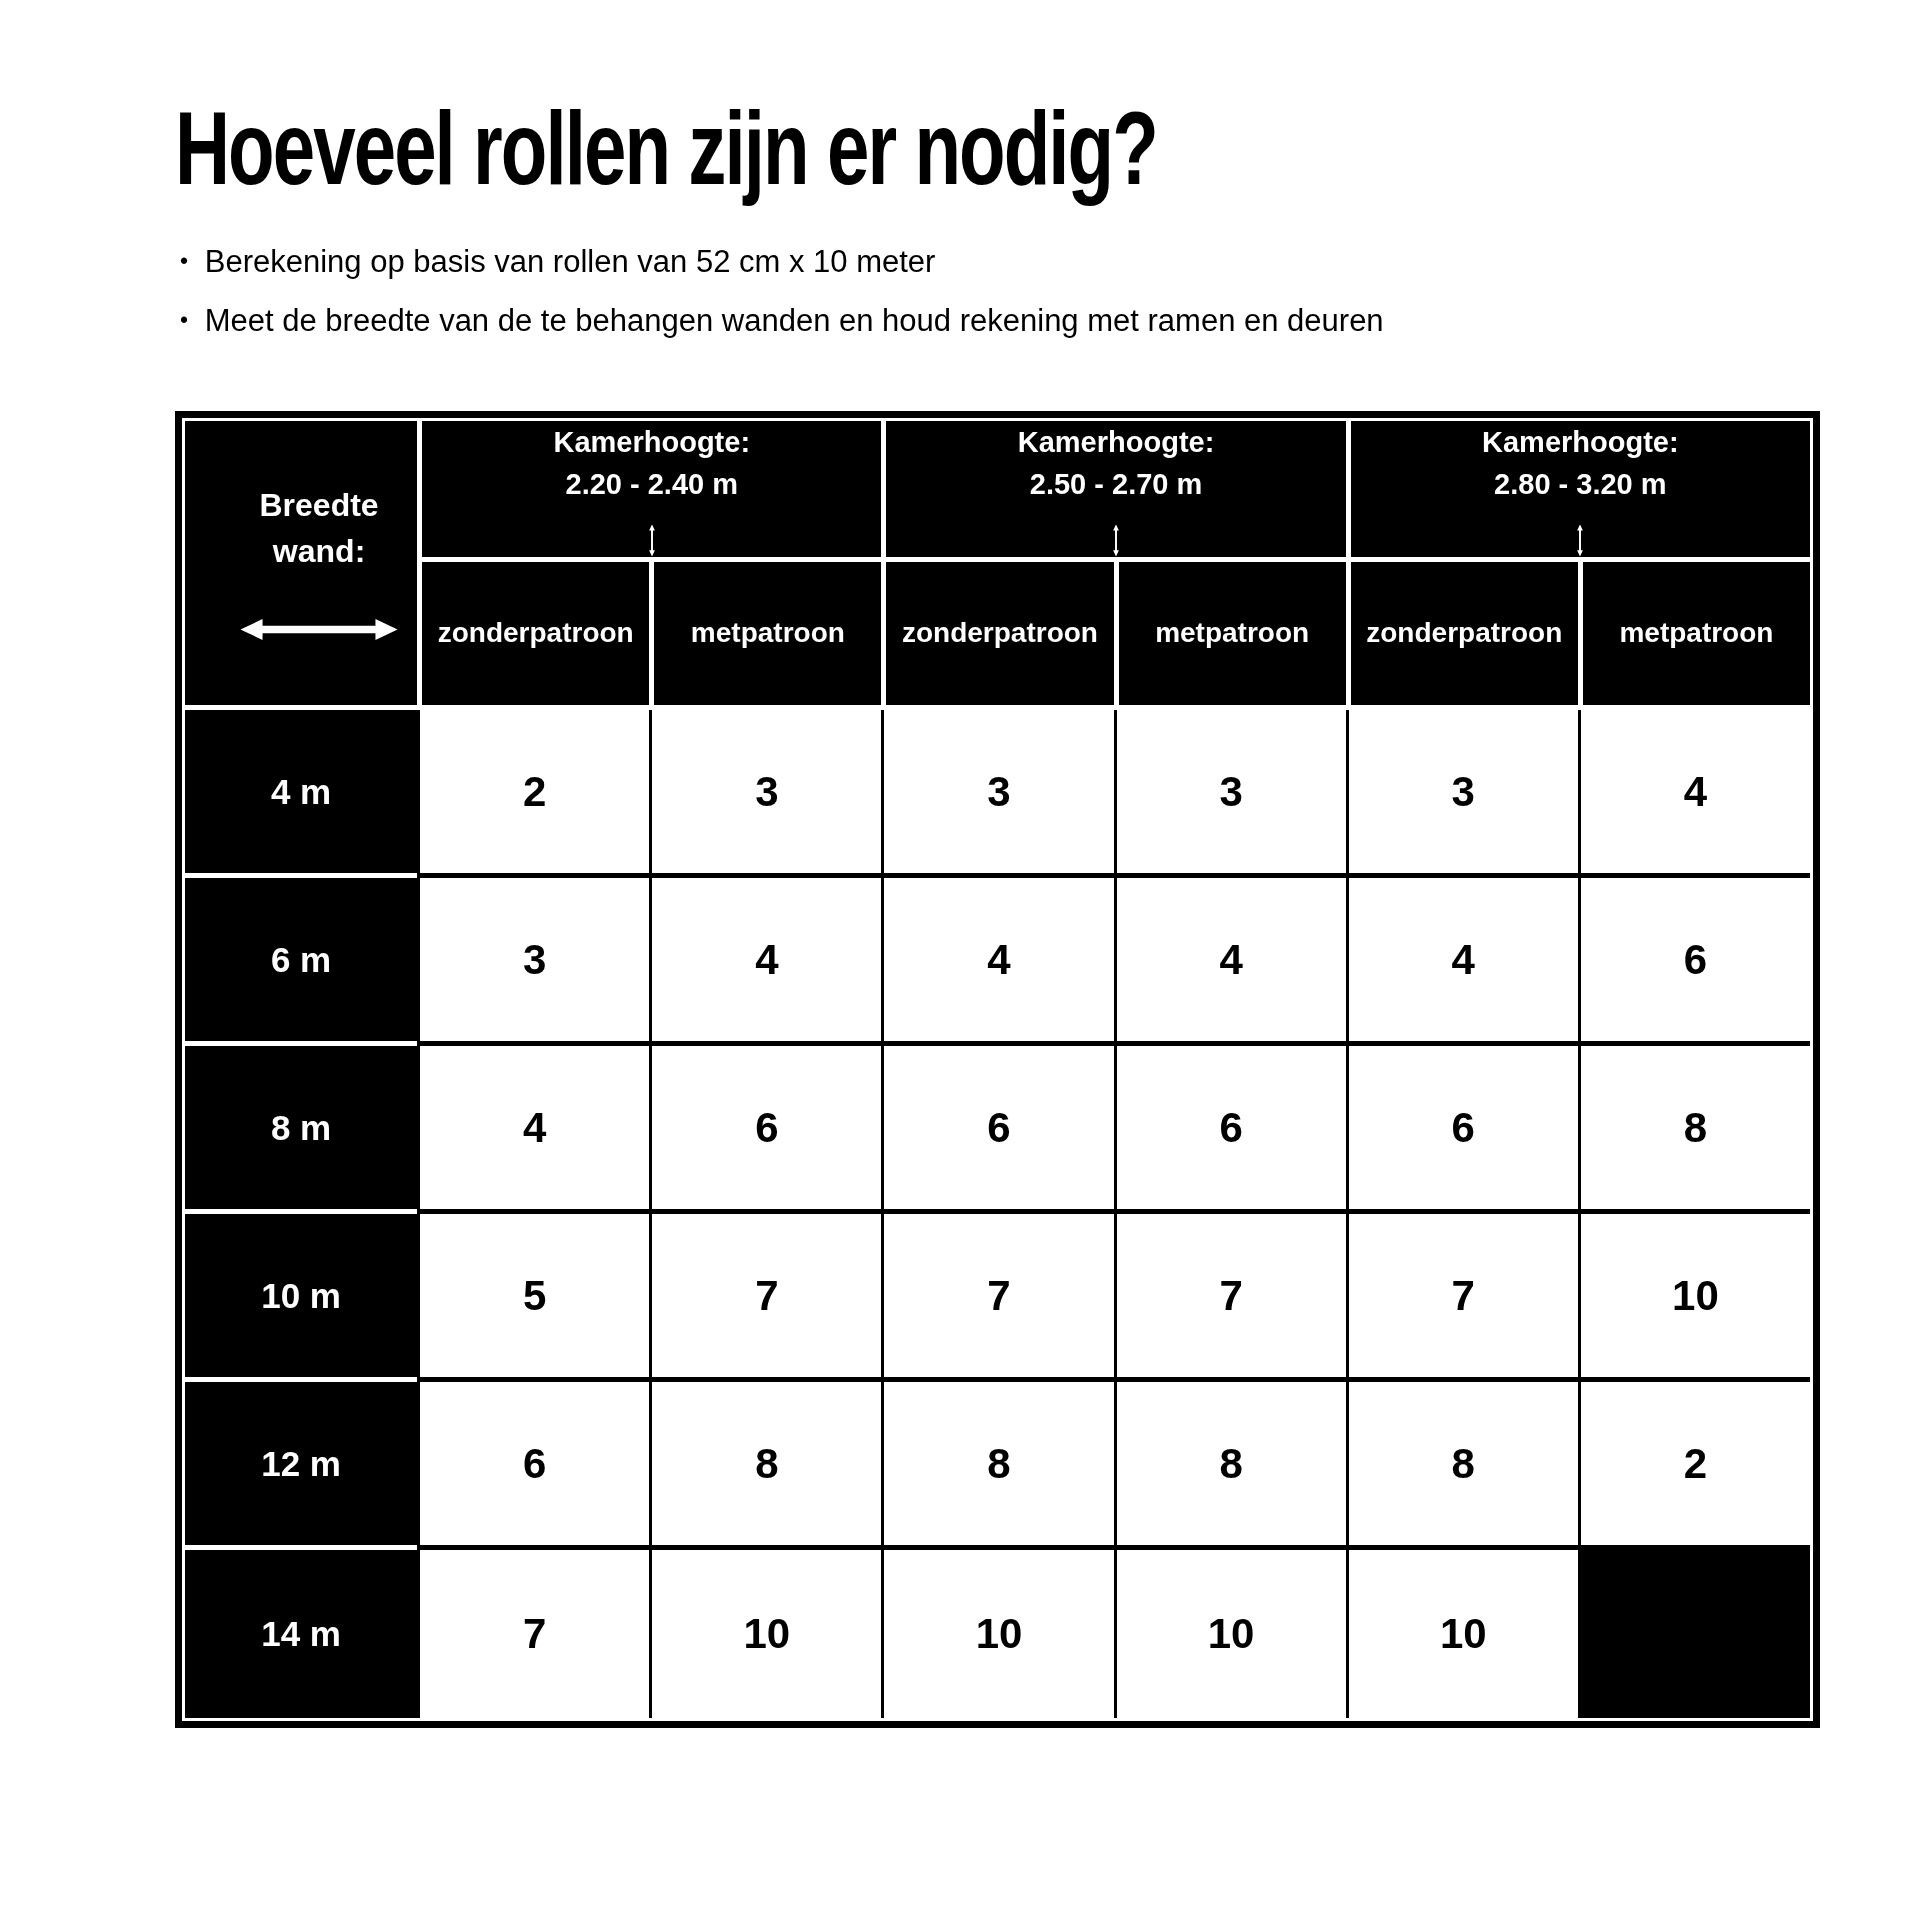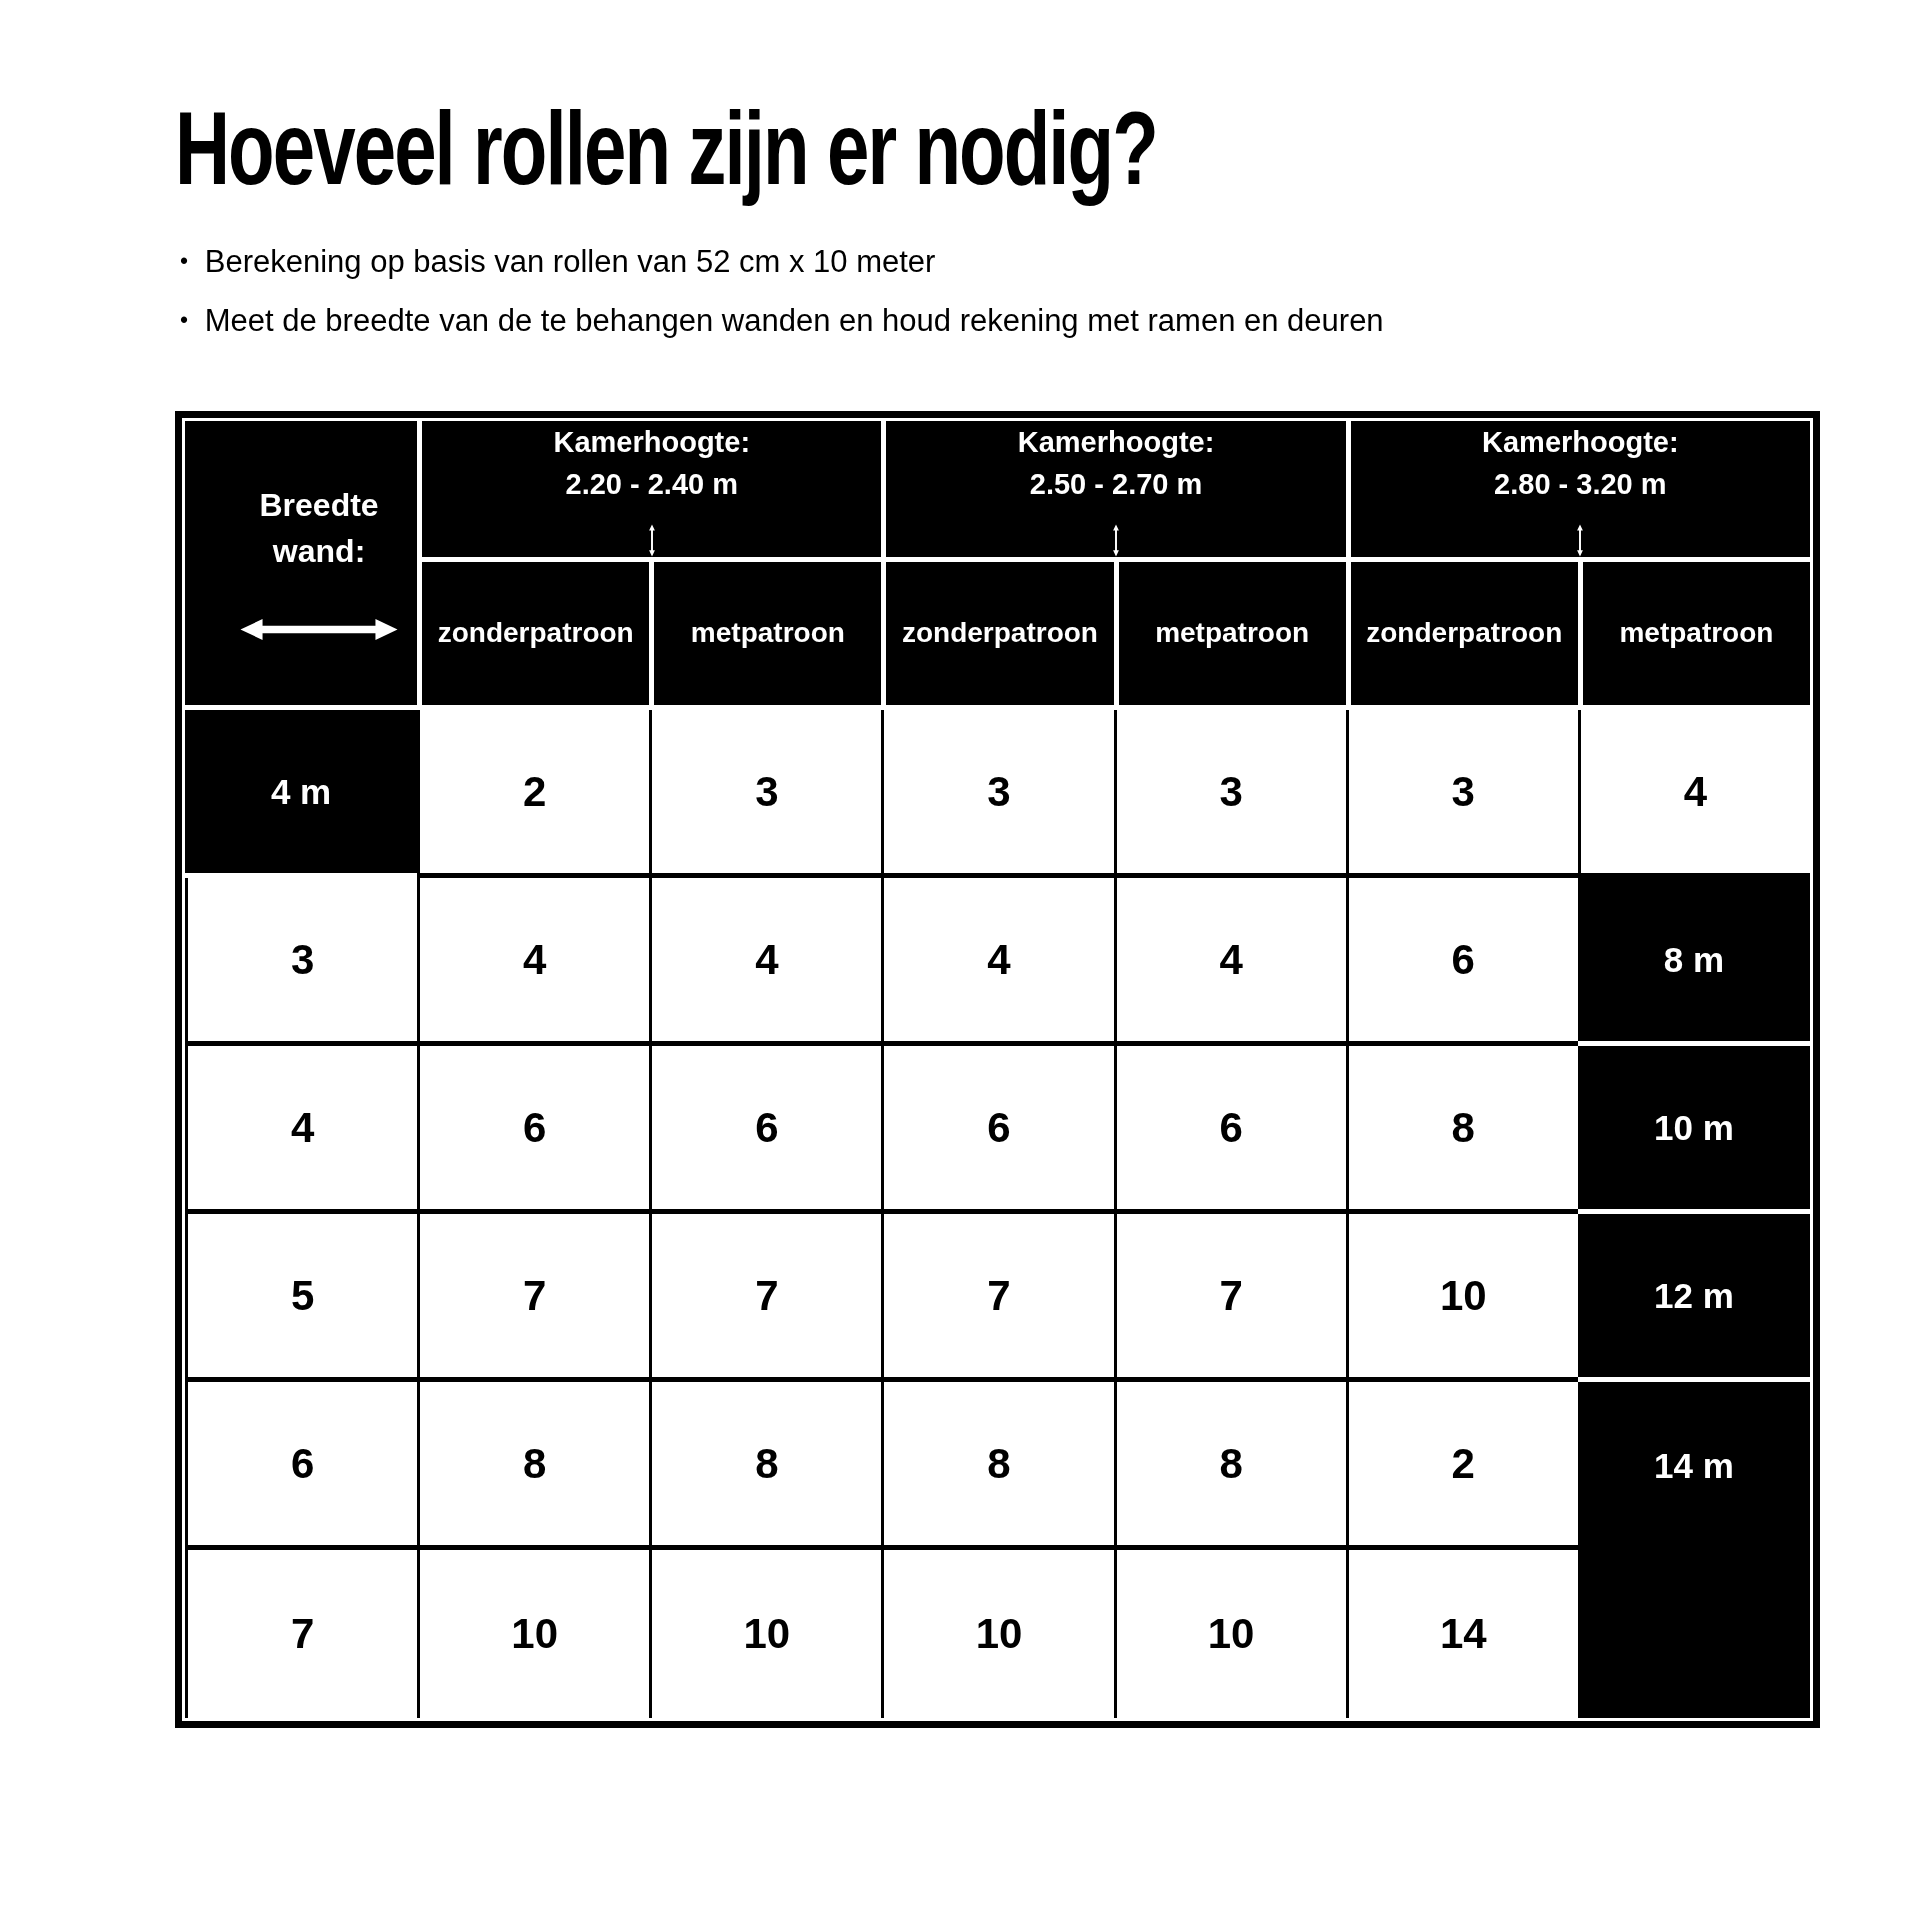--- a/index.html
+++ b/index.html
@@ -122,20 +122,21 @@
       </div>
 
       <div class="cell rl">4 m</div>
       <div class="cell d">2</div>
       <div class="cell d">3</div>
       <div class="cell d">3</div>
       <div class="cell d">3</div>
       <div class="cell d">3</div>
       <div class="cell d">4</div>
 
+      <div class="cell rl">6 m</div>
       <div class="cell d">3</div>
       <div class="cell d">4</div>
       <div class="cell d">4</div>
       <div class="cell d">4</div>
       <div class="cell d">4</div>
       <div class="cell d">6</div>
 
       <div class="cell rl">8 m</div>
       <div class="cell d">4</div>
       <div class="cell d">6</div>
@@ -159,18 +160,17 @@
       <div class="cell d">8</div>
       <div class="cell d">8</div>
       <div class="cell d">2</div>
 
       <div class="cell rl last">14 m</div>
       <div class="cell d last">7</div>
       <div class="cell d last">10</div>
       <div class="cell d last">10</div>
       <div class="cell d last">10</div>
       <div class="cell d last">10</div>
-      <div class="cell d last">14</div>
 
     </div>
   </div>
 </div>
 
 
 </body></html>

